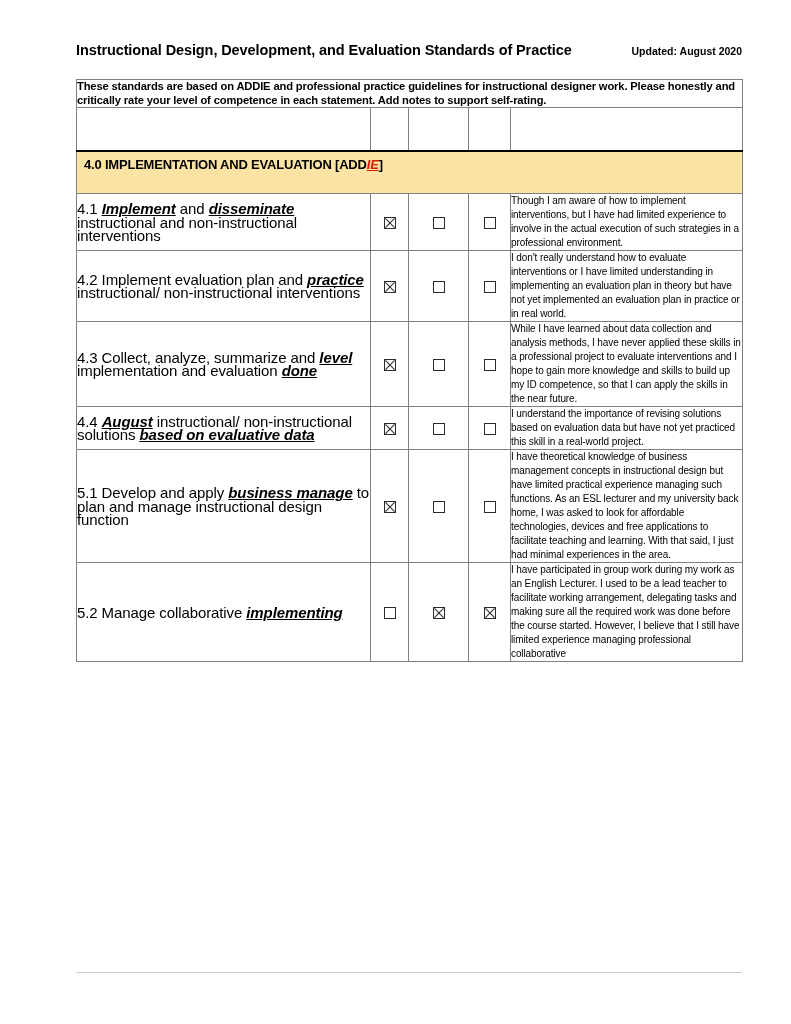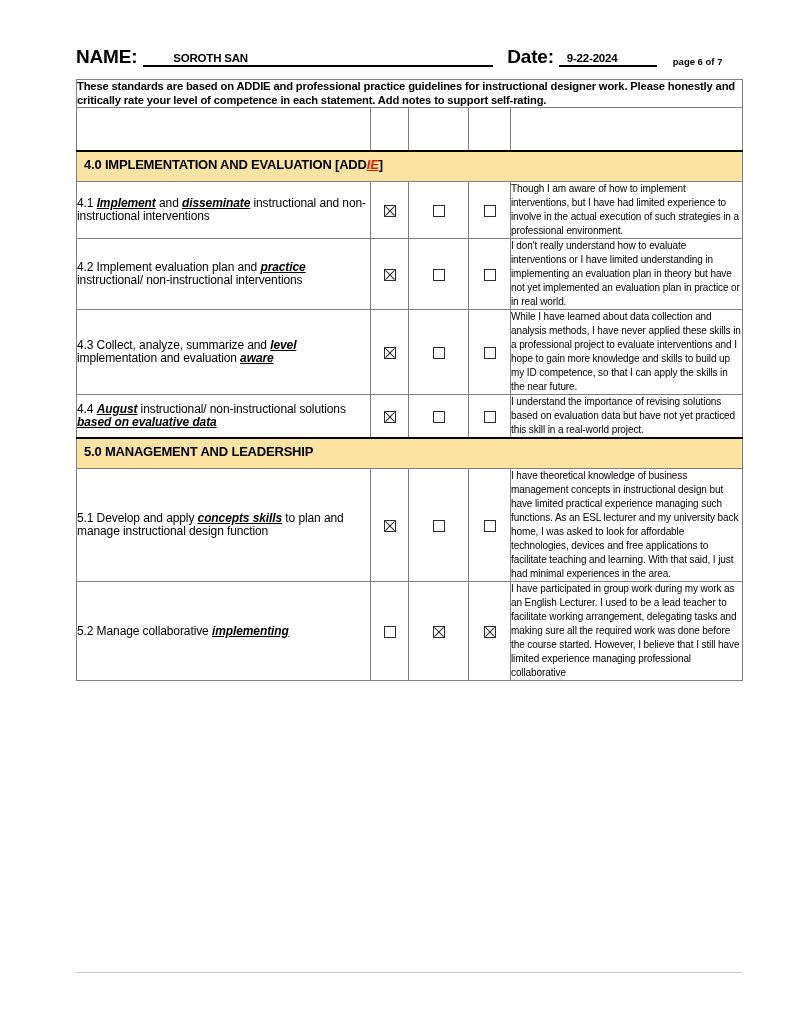--- a/index.html
+++ b/index.html
@@ -141,36 +141,36 @@
     letter-spacing: -0.15px;
   }
   td.blankcell { height: 42px; }
 
   tr.section-row td {
     background: #fbe3a4;
     border-top: 2px solid #000;
     border-bottom: 1px solid #808080;
     border-left: 1px solid #808080;
     border-right: 1px solid #808080;
-    padding: 3px 0 8px 7px;
+    padding: 3px 0 20px 7px;
     font-size: 13px;
     font-weight: bold;
     letter-spacing: -0.2px;
     height: 18px;
   }
   .addie-red {
     color: #d81e05;
     font-style: italic;
     font-weight: bold;
     text-decoration: underline;
   }
 
   td.stmt {
     padding: 6px 8px 6px 10px;
-    font-size: 12px;
+    font-size: 15px;
     line-height: 13.2px;
     letter-spacing: -0.1px;
     vertical-align: bottom;
   }
   td.stmt em {
     font-style: italic;
     font-weight: bold;
     text-decoration: underline;
   }
 
@@ -216,30 +216,23 @@
     height: 1px;
     background: #c9c9c9;
   }
 </style>
 </head>
 <body>
 
 <div class="page">
 
   <div class="header-block">
-    <div class="name-row">
-      <div class="lbl-name">NAME:</div>
-      <div class="name-fill">
-        <span class="name-value">SOROTH SAN</span>
-      </div>
-      <div class="lbl-date">Date:</div>
-      <div class="date-fill">
-        <span class="date-value">9-22-2024</span>
-      </div>
-      <div class="pagenum">page 6 of 7</div>
+    <div class="title-row">
+      <div class="doc-title">Instructional Design, Development, and Evaluation Standards of Practice</div>
+      <div class="updated">Updated: August 2020</div>
     </div>
   </div>
 
   <div class="tbl-wrap">
     <table class="sheet">
       <colgroup>
         <col class="col-stmt">
           <col class="col-cb">
           <col class="col-cb2">
           <col class="col-cb3">
@@ -267,38 +260,35 @@
             <td class="notes">Though I am aware of how to implement interventions, but I have had limited experience to involve in the actual execution of such strategies in a professional environment.</td>
           </tr>
           <tr>
             <td class="stmt">4.2 Implement evaluation plan and <em>practice</em> instructional/ non-instructional interventions</td>
             <td class="cbcell"><span class="cbox checked"></span></td>
             <td class="cbcell"><span class="cbox"></span></td>
             <td class="cbcell"><span class="cbox"></span></td>
             <td class="notes">I don't really understand how to evaluate interventions or I have limited understanding in implementing an evaluation plan in theory but have not yet implemented an evaluation plan in practice or in real world.</td>
           </tr>
           <tr>
-            <td class="stmt">4.3 Collect, analyze, summarize and <em>level</em> implementation and evaluation <em>aware</em></td>
+            <td class="stmt">4.3 Collect, analyze, summarize and <em>level</em> implementation and evaluation <em>done</em></td>
             <td class="cbcell"><span class="cbox checked"></span></td>
             <td class="cbcell"><span class="cbox"></span></td>
             <td class="cbcell"><span class="cbox"></span></td>
             <td class="notes">While I have learned about data collection and analysis methods, I have never applied these skills in a professional project to evaluate interventions and I hope to gain more knowledge and skills to build up my ID competence, so that I can apply the skills in the near future.</td>
           </tr>
           <tr>
             <td class="stmt">4.4 <em>August</em> instructional/ non-instructional solutions <em>based on evaluative data</em></td>
             <td class="cbcell"><span class="cbox checked"></span></td>
             <td class="cbcell"><span class="cbox"></span></td>
             <td class="cbcell"><span class="cbox"></span></td>
             <td class="notes">I understand the importance of revising solutions based on evaluation data but have not yet practiced this skill in a real-world project.</td>
           </tr>
-          <tr class="section-row">
-            <td colspan="5">5.0 MANAGEMENT AND LEADERSHIP</td>
-          </tr>
-          <tr>
-            <td class="stmt">5.1 Develop and apply <em>concepts skills</em> to plan and manage instructional design function</td>
+          <tr>
+            <td class="stmt">5.1 Develop and apply <em>business manage</em> to plan and manage instructional design function</td>
             <td class="cbcell"><span class="cbox checked"></span></td>
             <td class="cbcell"><span class="cbox"></span></td>
             <td class="cbcell"><span class="cbox"></span></td>
             <td class="notes">I have theoretical knowledge of business management concepts in instructional design but have limited practical experience managing such functions. As an ESL lecturer and my university back home, I was asked to look for affordable technologies, devices and free applications to facilitate teaching and learning. With that said, I just had minimal experiences in the area.</td>
           </tr>
           <tr>
             <td class="stmt">5.2 Manage collaborative <em>implementing</em></td>
             <td class="cbcell"><span class="cbox"></span></td>
             <td class="cbcell"><span class="cbox checked"></span></td>
             <td class="cbcell"><span class="cbox checked"></span></td>

